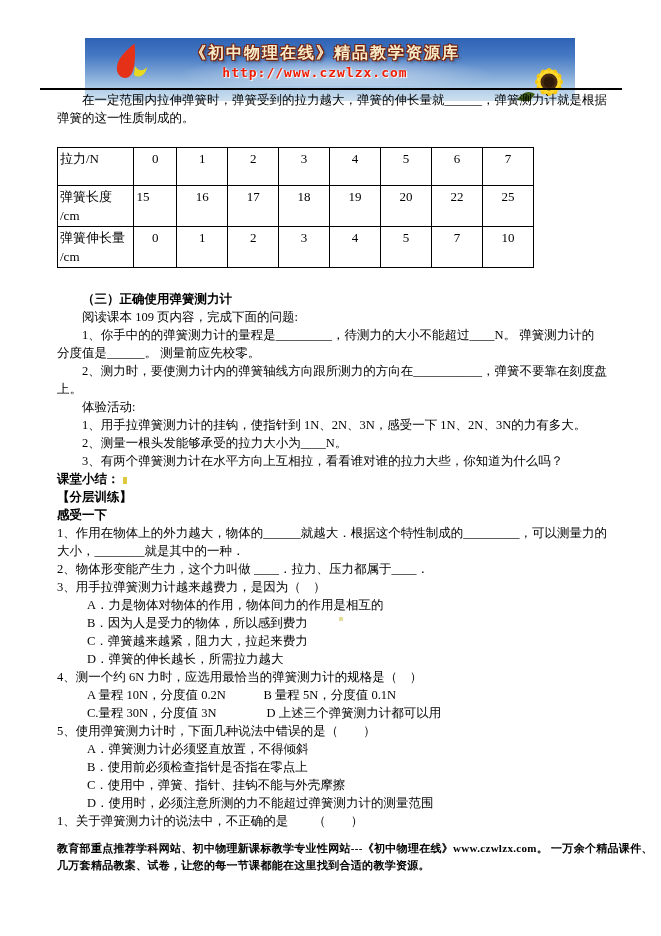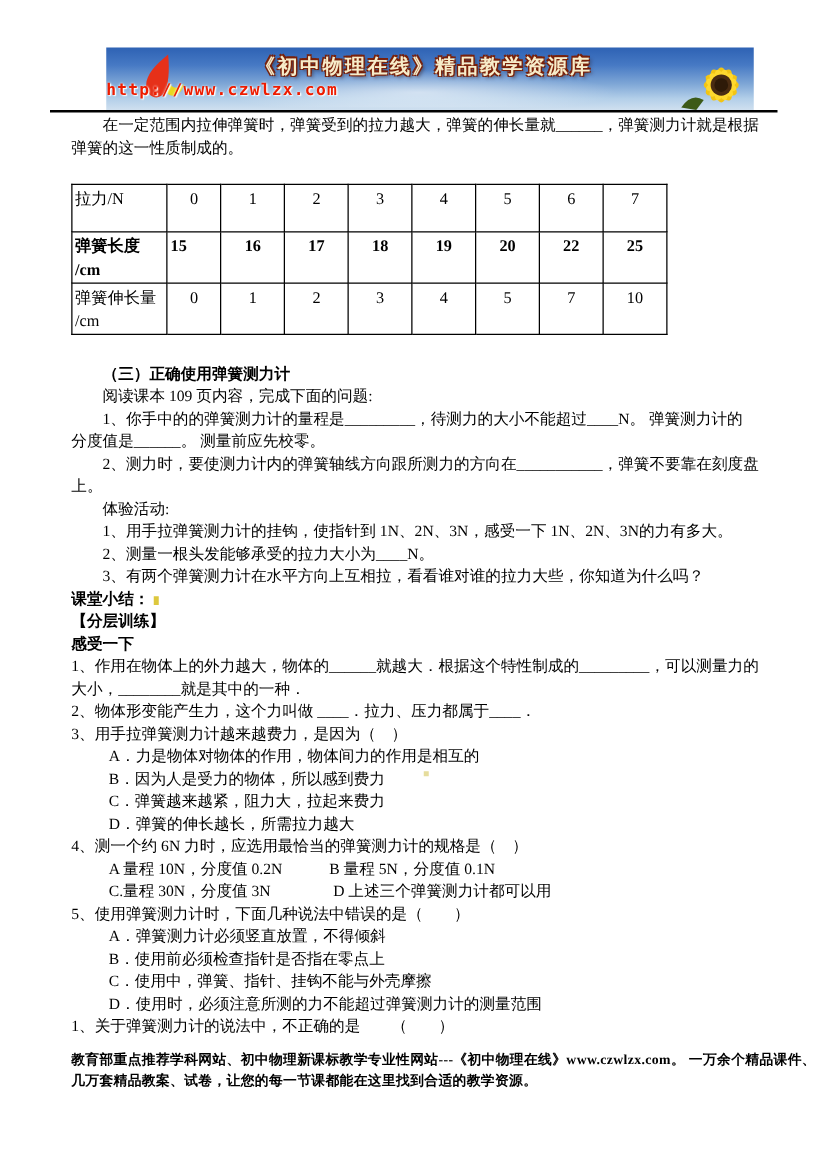--- a/index.html
+++ b/index.html
@@ -1,28 +1,28 @@
 <!DOCTYPE html>
 <html><head>
 <meta charset="utf-8">
 <style>
   html,body{margin:0;padding:0;}
   body{background:#ffffff;}
   #page{position:relative;width:661px;height:936px;background:#ffffff;overflow:hidden;
         font-family:"Liberation Serif","DejaVu Serif",serif;color:#000;}
 
   
-  .banner{position:absolute;left:85px;top:38px;width:490px;height:50px;overflow:hidden;
-          background:linear-gradient(180deg,#2e62b4 0%,#4679c4 28%,#7ea6d6 58%,#b3cfe9 82%,#cfe0ef 100%);padding-left:28px;}
+  .banner{position:absolute;left:85px;top:38px;width:490px;height:63px;overflow:hidden;
+          background:linear-gradient(180deg,#2e62b4 0%,#4679c4 28%,#7ea6d6 58%,#b3cfe9 82%,#cfe0ef 100%);}
   .banner .cloud{position:absolute;left:90px;top:18px;width:320px;height:30px;
           background:radial-gradient(ellipse at 50% 60%,rgba(255,255,255,.55) 0%,rgba(255,255,255,0) 70%);}
   .banner-title{position:absolute;top:5px;left:30px;right:40px;text-align:center;
           font-size:16px;font-weight:bold;letter-spacing:2px;color:#f7ecc9;
           text-shadow:1px 1px 0 #7a2008,-1px 1px 0 #7a2008,1px -1px 0 #7a2008,-1px -1px 0 #7a2008,2px 2px 3px rgba(50,15,0,.55);}
-  .banner-url{position:absolute;top:27px;left:0;right:30px;
+  .banner-url{position:absolute;top:27px;left:0;right:30px;text-align:center;
           font-family:"DejaVu Sans Mono",monospace;font-size:13px;font-weight:bold;letter-spacing:1px;
           color:#ee1c00;text-shadow:0 0 2px #fff,1px 1px 1px #fff;}
   .logo{position:absolute;left:24px;top:3px;}
   .sunflower{position:absolute;right:-2px;bottom:-5px;}
 
   .rule{position:absolute;left:40px;top:88px;width:582px;height:2px;background:#000;}
 
   
   .content{position:absolute;left:57px;top:91px;width:560px;font-size:12.5px;line-height:18px;}
   .line{white-space:nowrap;}
@@ -31,21 +31,21 @@
   .bold{font-weight:bold;}
   .sec-heading{margin-top:22px;}
 
   
   table.data{border-collapse:collapse;table-layout:fixed;width:477px;margin-top:20px;}
   table.data td{border:1px solid #000;vertical-align:top;padding:1px 2px;font-size:13px;line-height:19px;overflow:hidden;}
   td.lbl{text-align:left;padding-left:3px;}
   td.val{text-align:center;}
   td.val-left{text-align:left;padding-left:2px;}
   tr.r1 td{height:35px;}
-  tr.r2 td{height:38px;font-weight:bold;}
+  tr.r2 td{height:38px;}
   tr.r3 td{height:37px;}
 
   
   .mark{display:inline-block;width:4px;height:7px;background:#ddc83e;margin-left:3px;vertical-align:middle;}
   .mark2{position:absolute;left:282px;top:526px;width:4px;height:4px;background:#e6dd9d;}
 
   
   .footer{position:absolute;left:57px;top:840px;width:578px;font-size:11px;font-weight:bold;
           line-height:17px;letter-spacing:.3px;}
 </style>

